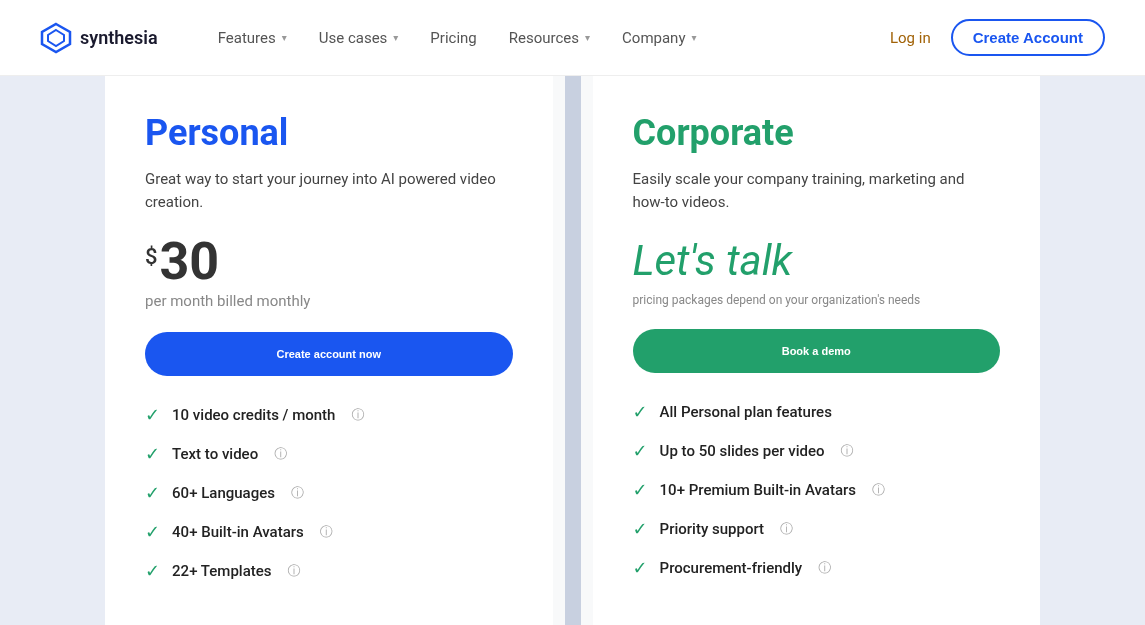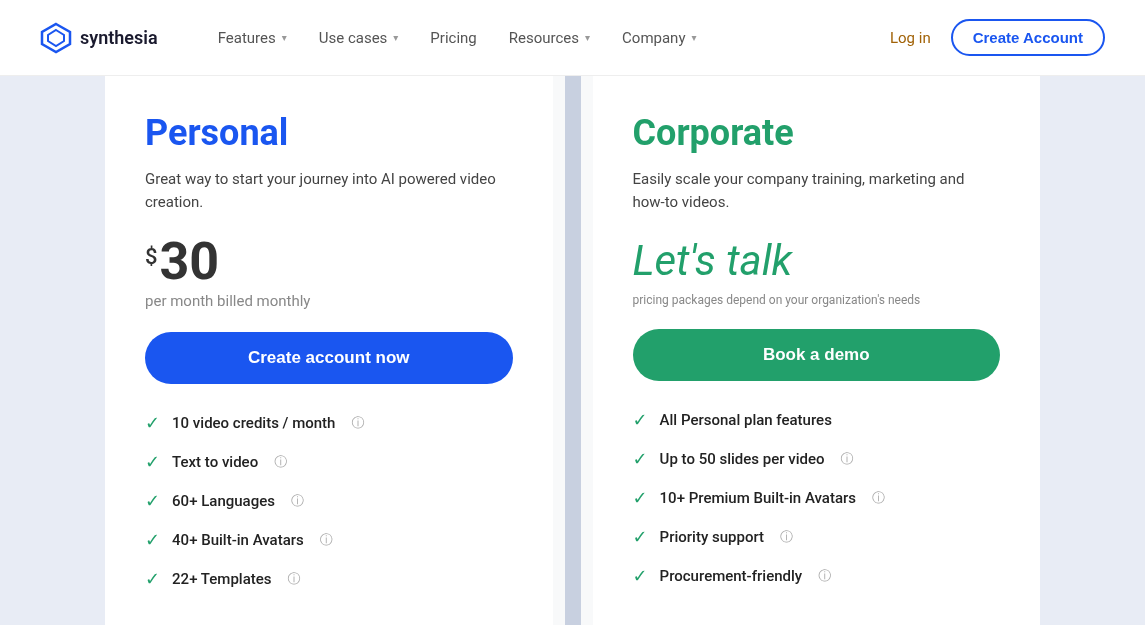--- a/index.html
+++ b/index.html
@@ -169,21 +169,21 @@
     .lets-talk-note {
       font-size: 12px;
       color: #888;
       margin-bottom: 22px;
     }
 
     .plan-cta-btn {
       border: none;
       border-radius: 28px;
       padding: 16px 0;
-      font-size: 17px;
+      font-size: 11px;
       font-weight: 700;
       cursor: pointer;
       color: #fff;
       width: 100%;
       margin-bottom: 28px;
     }
     .plan-cta-btn.personal { background: #1a56f0; }
     .plan-cta-btn.corporate { background: #22a06b; }
 
     

